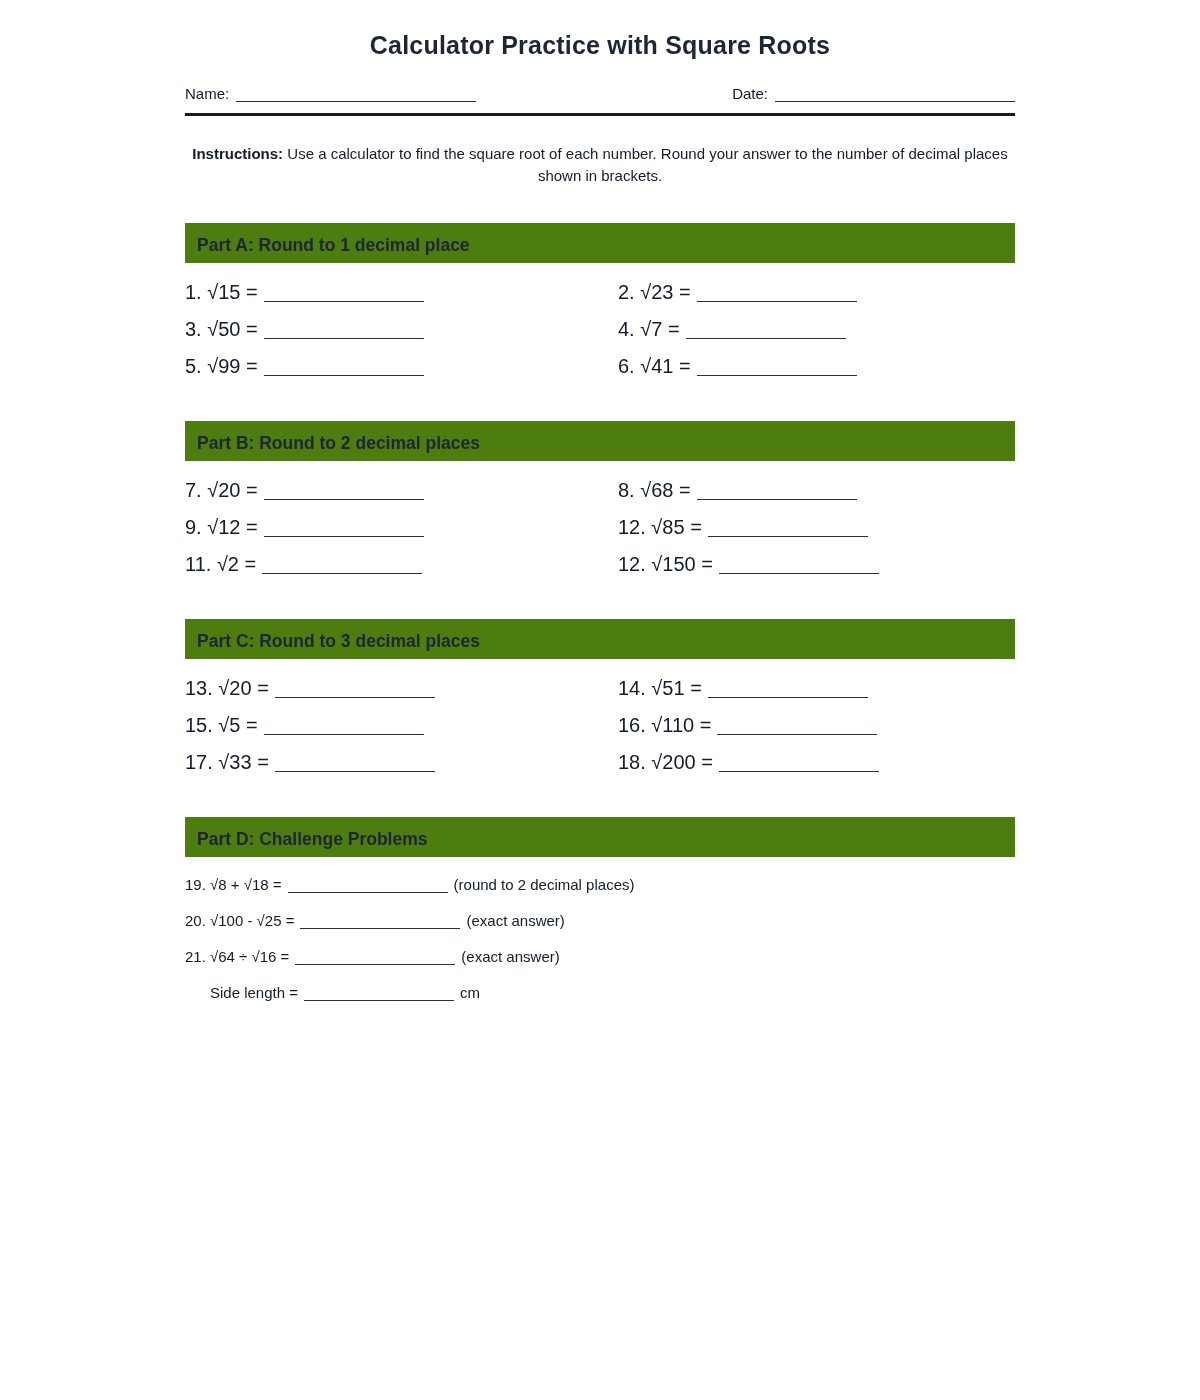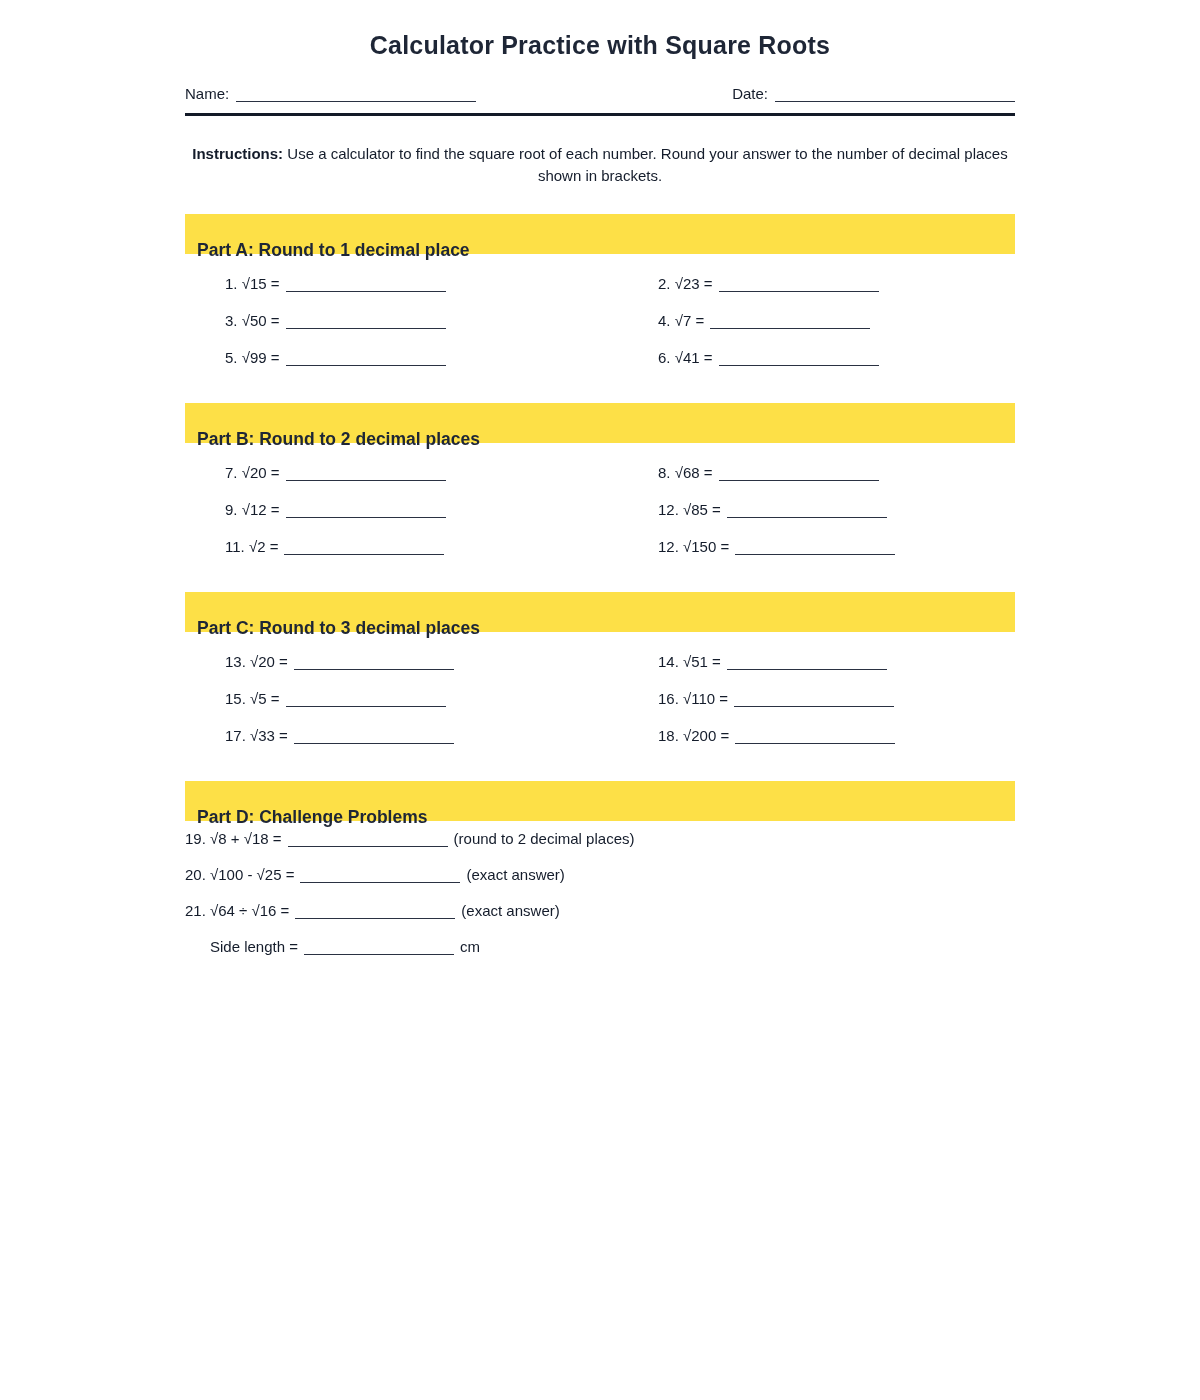--- a/index.html
+++ b/index.html
@@ -45,45 +45,44 @@
 
   .instructions {
     margin-top: 27px;
     font-size: 15px;
     line-height: 22px;
     text-align: center;
   }
   .instructions b { font-weight: bold; }
 
   .banner {
-    margin-top: 27px;
-    background: #fde047;
+    margin-top: 36px;
+    background: #4d7c0f;
     color: #1e2636;
     font-size: 17.5px;
     font-weight: bold;
     height: 40px;
     line-height: 40px;
-    padding: 16px 12px;
+    padding: 2px 12px;
   }
 
   .items-grid {
     display: grid;
     grid-template-columns: 433px auto;
     padding-top: 11px;
   }
   .item {
-    font-size: 15px;
+    font-size: 20px;
     line-height: 37px;
     height: 37px;
     white-space: nowrap;
-    margin-left: 40px;
   }
   .item .blank { margin-left: 6px; }
 
-  .challenge-list { }
+  .challenge-list { padding-top: 10px; }
   .challenge-row {
     font-size: 15px;
     line-height: 36px;
     height: 36px;
     white-space: nowrap;
   }
   .challenge-row .blank { margin: 0 6px; }
   .side-row { padding-left: 25px; }
 </style>
 </head>

